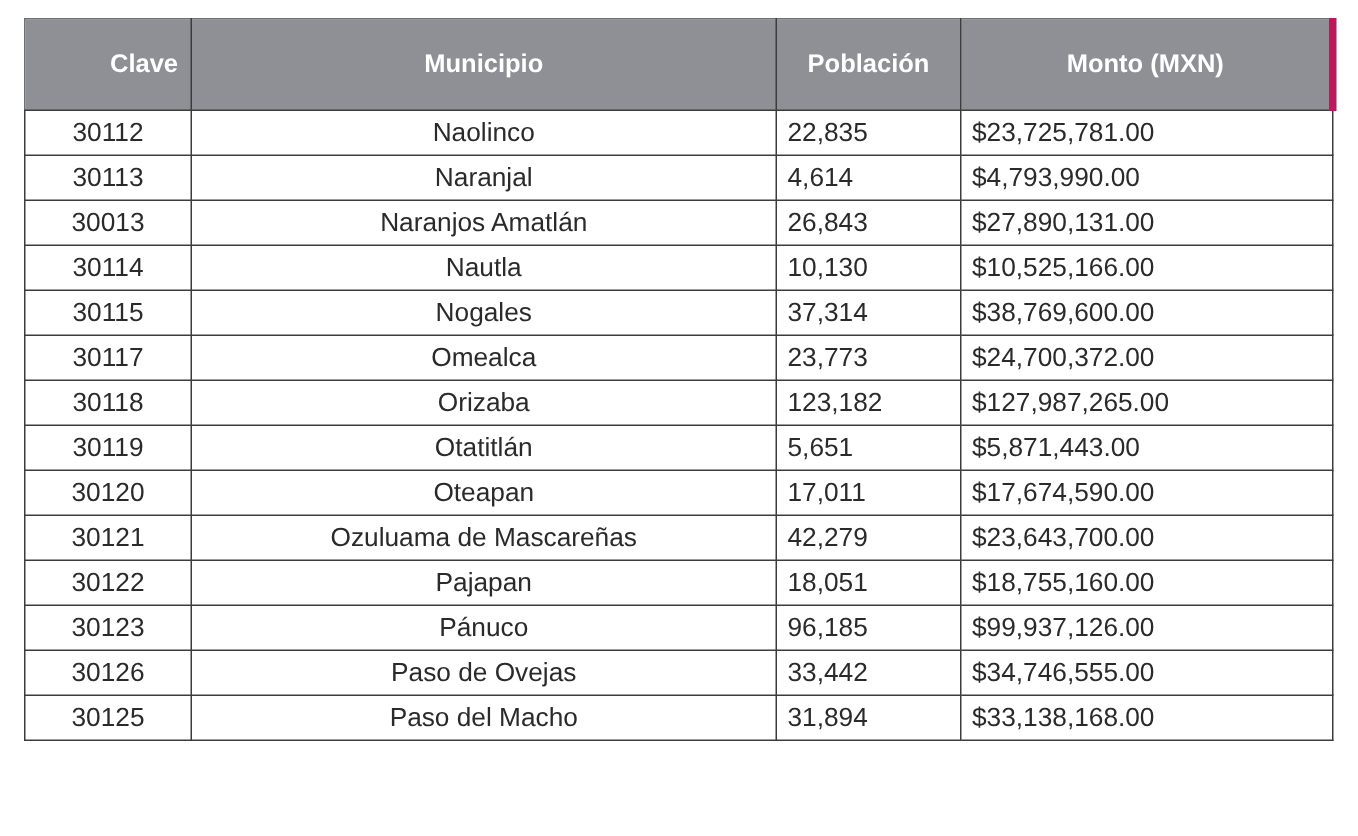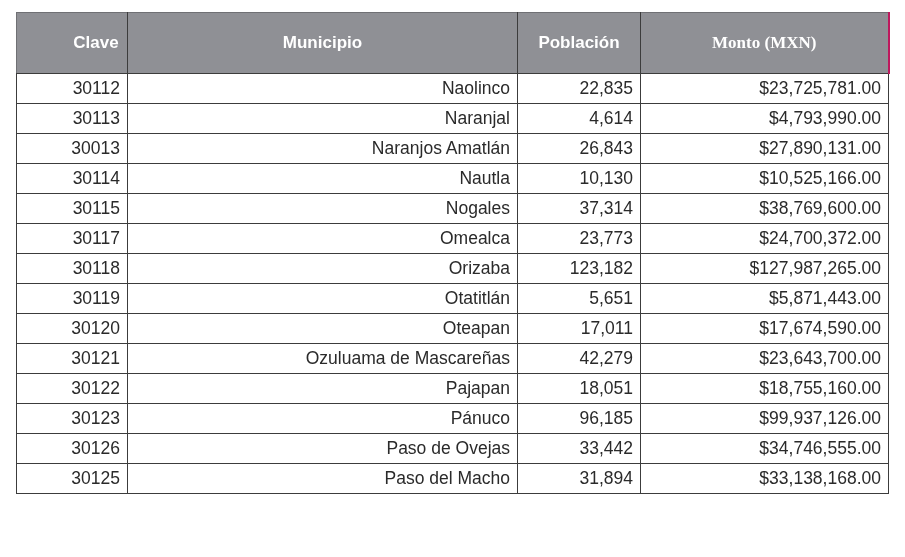--- a/index.html
+++ b/index.html
@@ -37,37 +37,37 @@
       font-weight: bold;
       font-size: 17px;
       height: 60px;
       padding: 0;
       text-align: center;
       border: 1px solid #3c3c3c;
       border-top: 1px solid #6f7074;
       vertical-align: middle;
     }
     table.data-table th:first-child { border-left: 1px solid #6f7074; padding-left: 48px; }
-    table.data-table th:last-child { border-right: 2px solid #be185d; font-family: Liberation Serif, serif; }
+    table.data-table th:last-child { border-right: 5px solid #be185d; }
 
     table.data-table td {
       font-size: 17.5px;
       height: 29px;
       padding: 0 7px;
       border: 1px solid #3c3c3c;
       white-space: nowrap;
       overflow: hidden;
       vertical-align: middle;
       line-height: 29px;
     }
     table.data-table td.num {
-      text-align: right;
+      text-align: left;
     }
     table.data-table td.txt {
-      text-align: right;
+      text-align: center;
     }
   </style>
 </head>
 <body>
 
 <div class="page">
   <table class="data-table">
     <colgroup>
       <col class="c-clave">
       <col class="c-mun">

